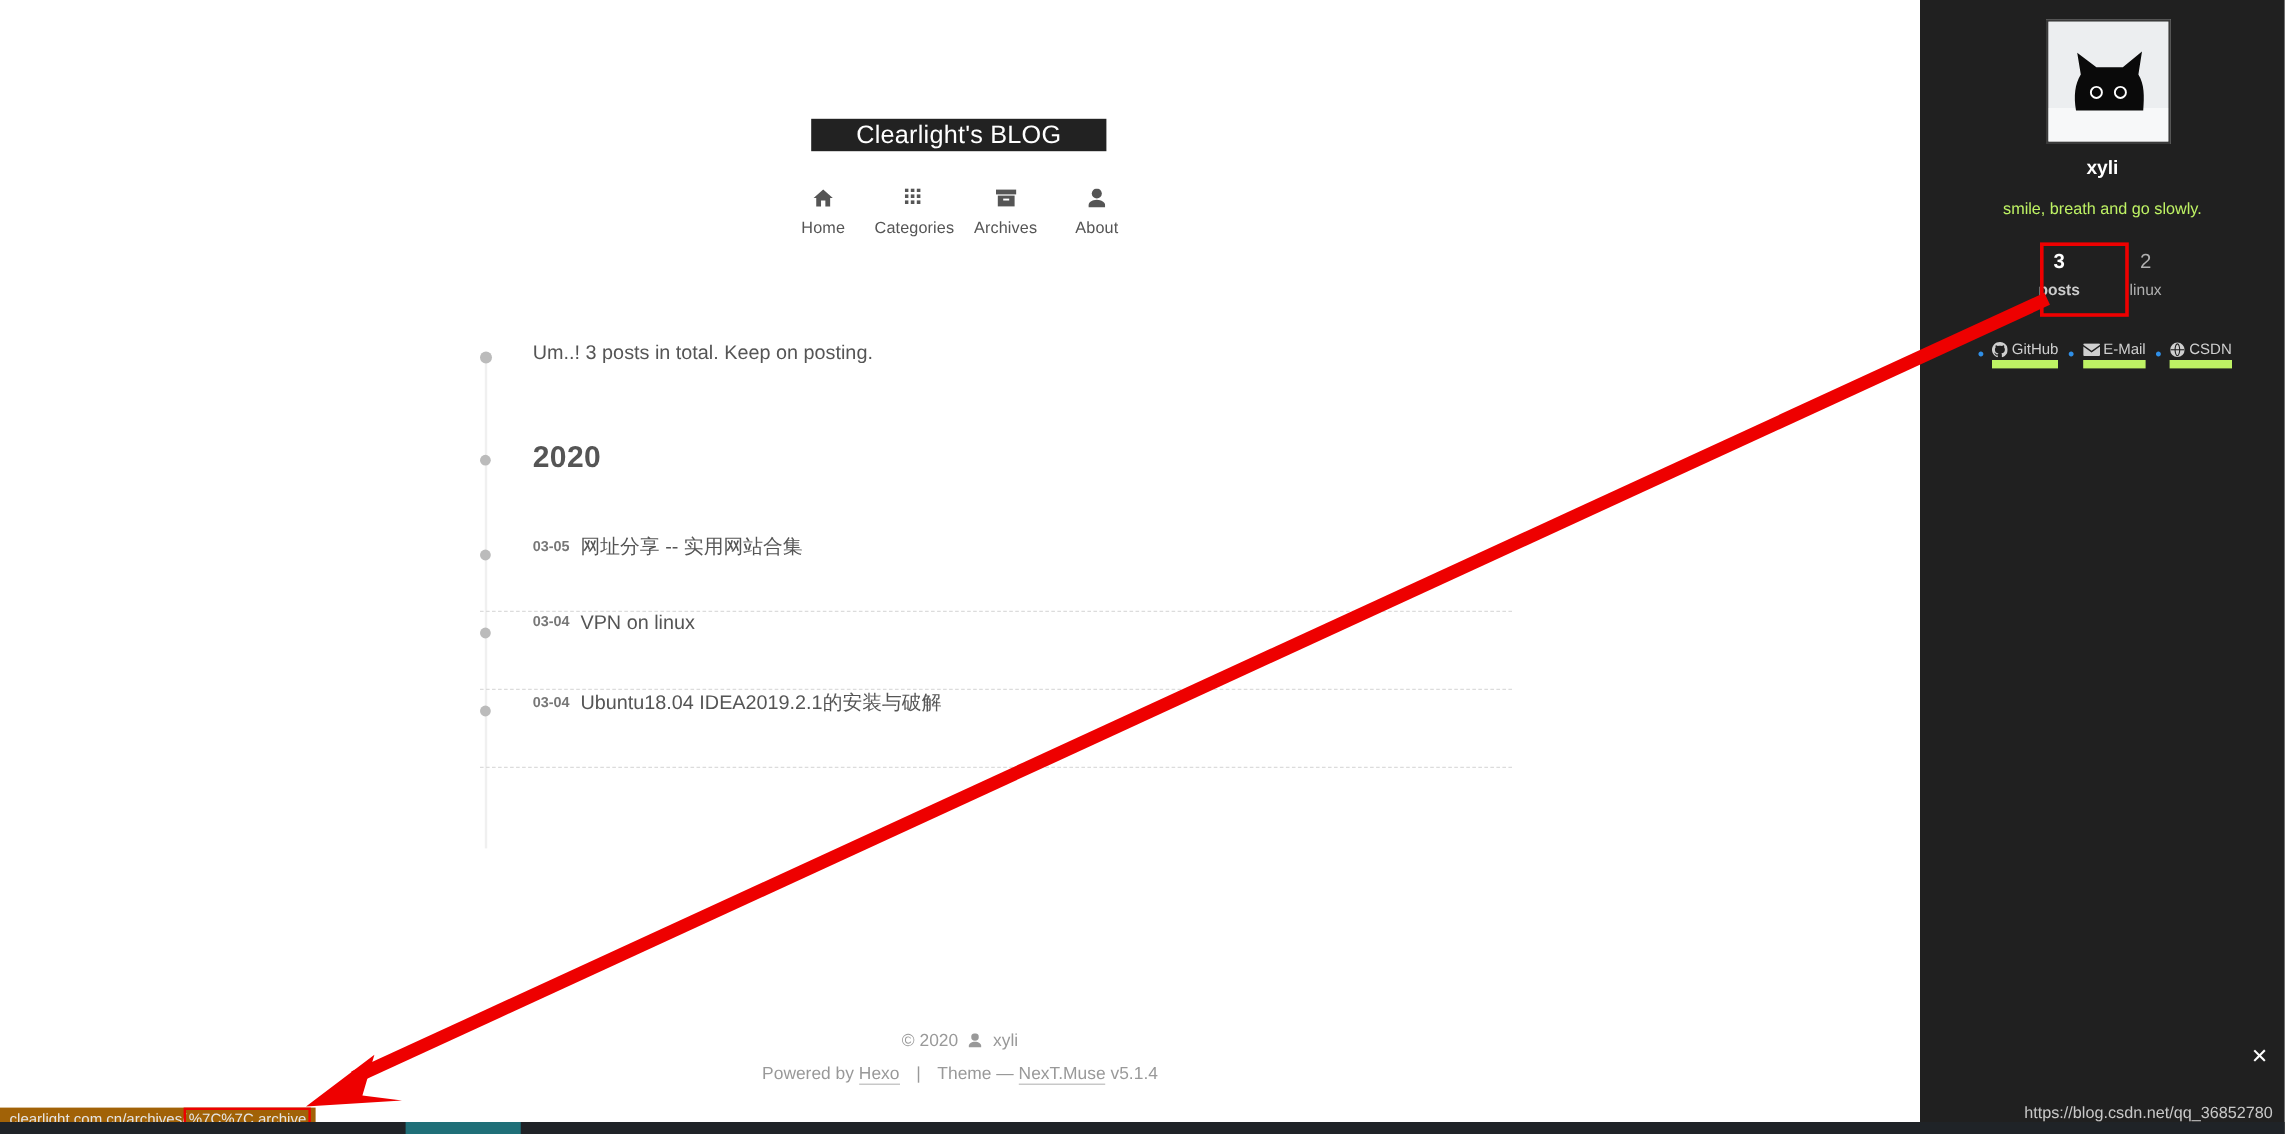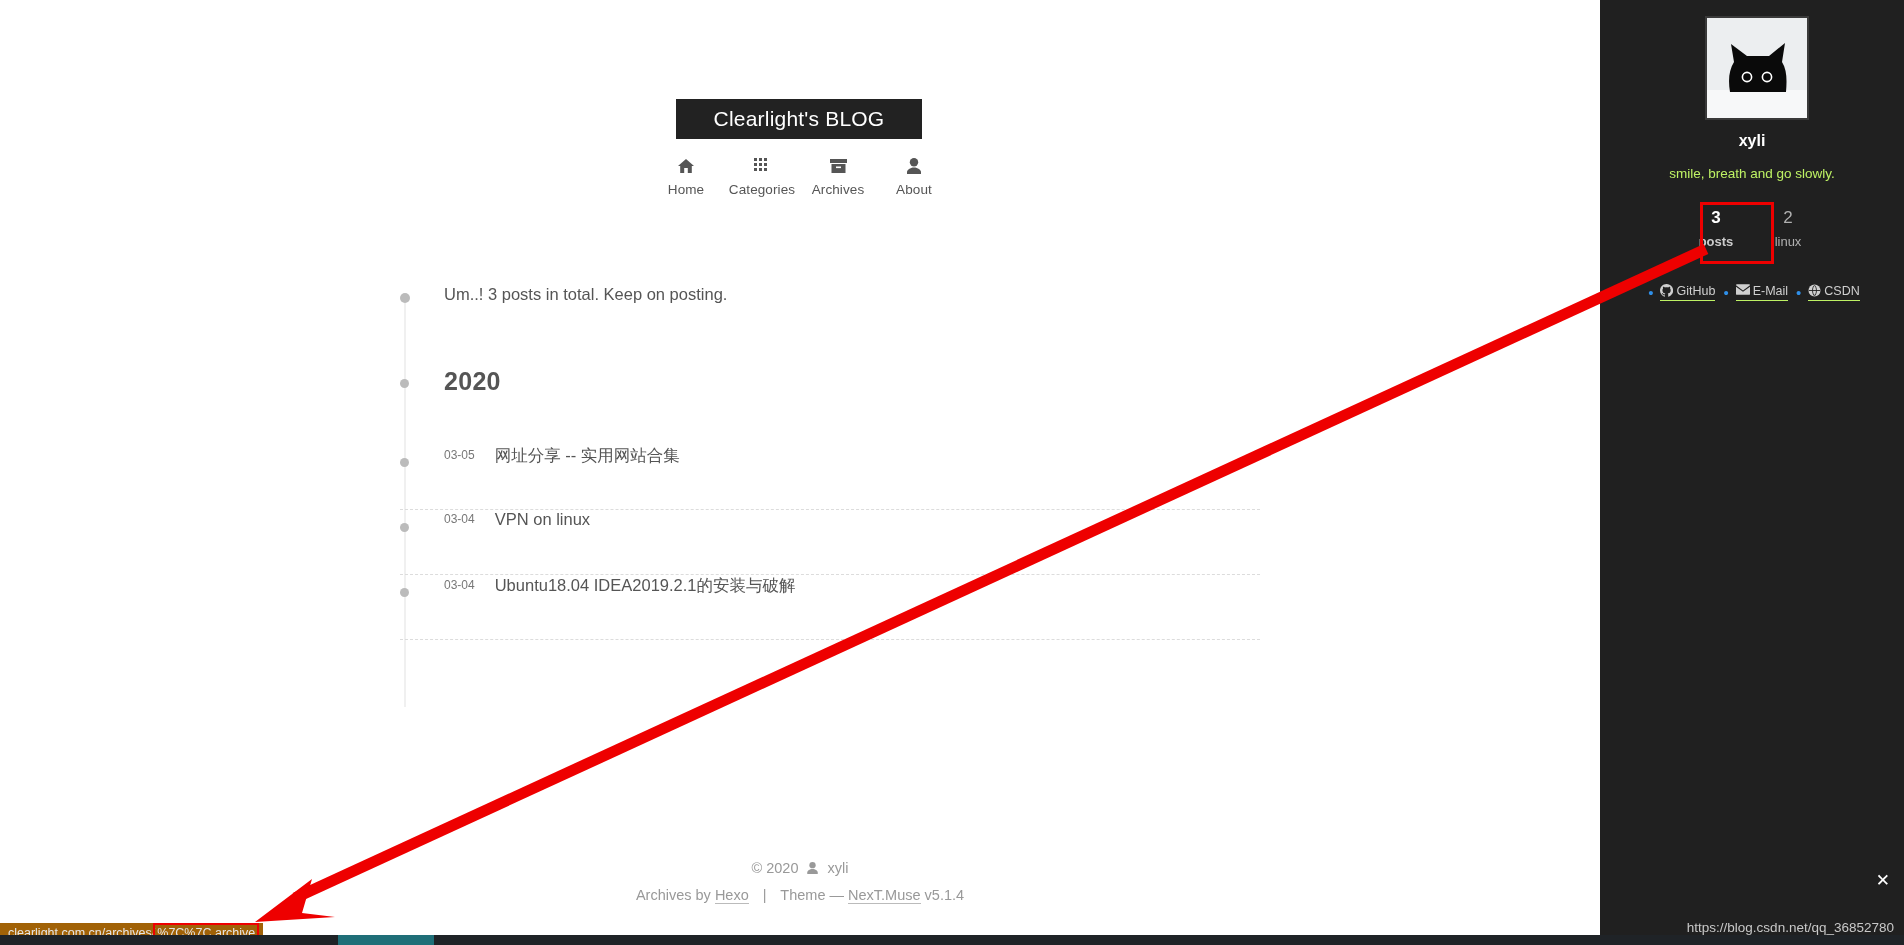--- a/index.html
+++ b/index.html
@@ -25,21 +25,21 @@
     background: #ffffff;
     overflow: hidden;
   }
 
   
   #brand-bar {
     position: absolute;
     left: 676px;
     top: 99px;
     width: 246px;
-    height: 40px;
+    height: 27px;
     background: #222222;
     display: flex;
     align-items: center;
     justify-content: center;
   }
   #brand-title {
     color: #ffffff;
     font-size: 21px;
     font-weight: 400;
     letter-spacing: .2px;
@@ -143,22 +143,23 @@
     position: relative;
     padding-left: 44px;
     height: 64px;
     border-bottom: 1px dashed #dcdcdc;
   }
   .post-row:last-child { border-bottom: 1px dashed #dcdcdc; }
   .post-row .tl-dot { top: 13px; width: 9px; height: 9px; }
   .post-date {
     font-size: 12px;
     color: #777777;
-    margin-right: 20px;
+    margin-right: 9px;
     vertical-align: 2px;
+    font-weight: bold;
   }
   .post-link {
     font-size: 16.5px;
     color: #555555;
     text-decoration: none;
     cursor: pointer;
   }
 
   
   #footer {
@@ -269,23 +270,24 @@
     top: 284px;
     left: 0;
     width: 100%;
     display: flex;
     justify-content: center;
     align-items: center;
     font-size: 12.5px;
   }
   .social-item {
     display: inline-flex;
+    align-items: center;
     color: #cfcfcf;
     text-decoration: none;
-    border-bottom: 1px solid #bef264;
+    border-bottom: 7px solid #bef264;
     padding-bottom: 2px;
     margin: 0 2px;
     cursor: pointer;
   }
   .social-bullet {
     color: #2f8fe8;
     font-size: 15px;
     margin: 0 5px 0 6px;
     line-height: 1;
   }
@@ -456,21 +458,21 @@
       <span>2020</span>
       <span class="user-glyph">
         <svg width="11" height="12" viewBox="0 0 14 16">
           <circle cx="7" cy="4.2" r="4.2" fill="#999"></circle>
           <path fill="#999" d="M7 9.4c-3.9 0-7 2.4-7 4.6V16h14v-2c0-2.2-3.1-4.6-7-4.6z"></path>
         </svg>
       </span>
       <span>xyli</span>
     </div>
     <div>
-      <span>Archives by</span>
+      <span>Powered by</span>
       <a>Hexo</a>
       <span class="sep">|</span>
       <span>Theme —</span>
       <a>NexT.Muse</a>
       <span>v5.1.4</span>
     </div>
   </div>
 </div>
 
 <aside id="sidebar">

